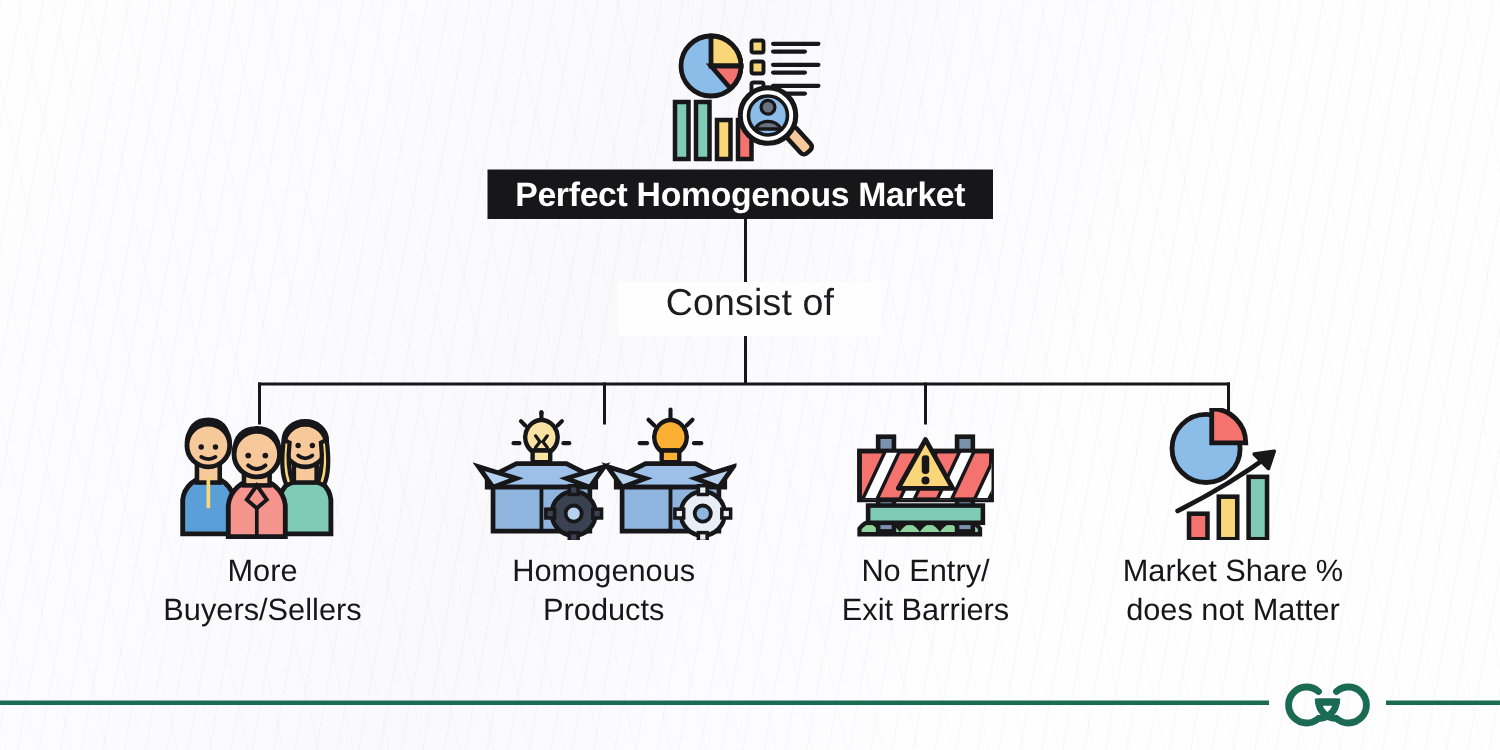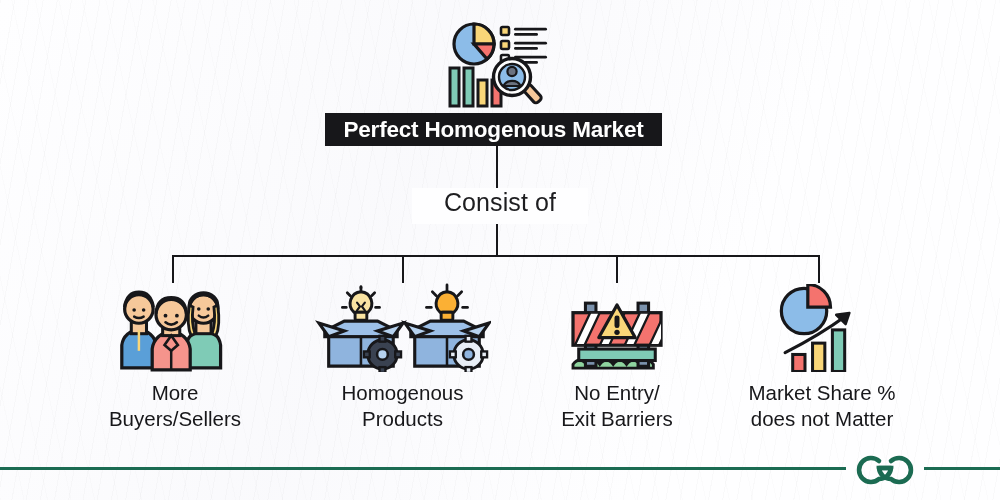--- a/index.html
+++ b/index.html
@@ -96,21 +96,21 @@
   #h-bar { left: 172px; top: 255px; width: 648px; }
 
   #v-b0 { left: 172px; top: 255px; height: 28px; }
   #v-b1 { left: 402px; top: 255px; height: 28px; }
   #v-b2 { left: 616px; top: 255px; height: 28px; }
   #v-b3 { left: 818px; top: 255px; height: 28px; }
 
   
   .branch {
     position: absolute;
-    top: 280px;
+    top: 268px;
     display: flex;
     flex-direction: column;
     align-items: center;
     justify-content: space-between;
   }
   .branch-icon {
     height: 92px;
     display: flex;
     align-items: flex-end;
     justify-content: center;

